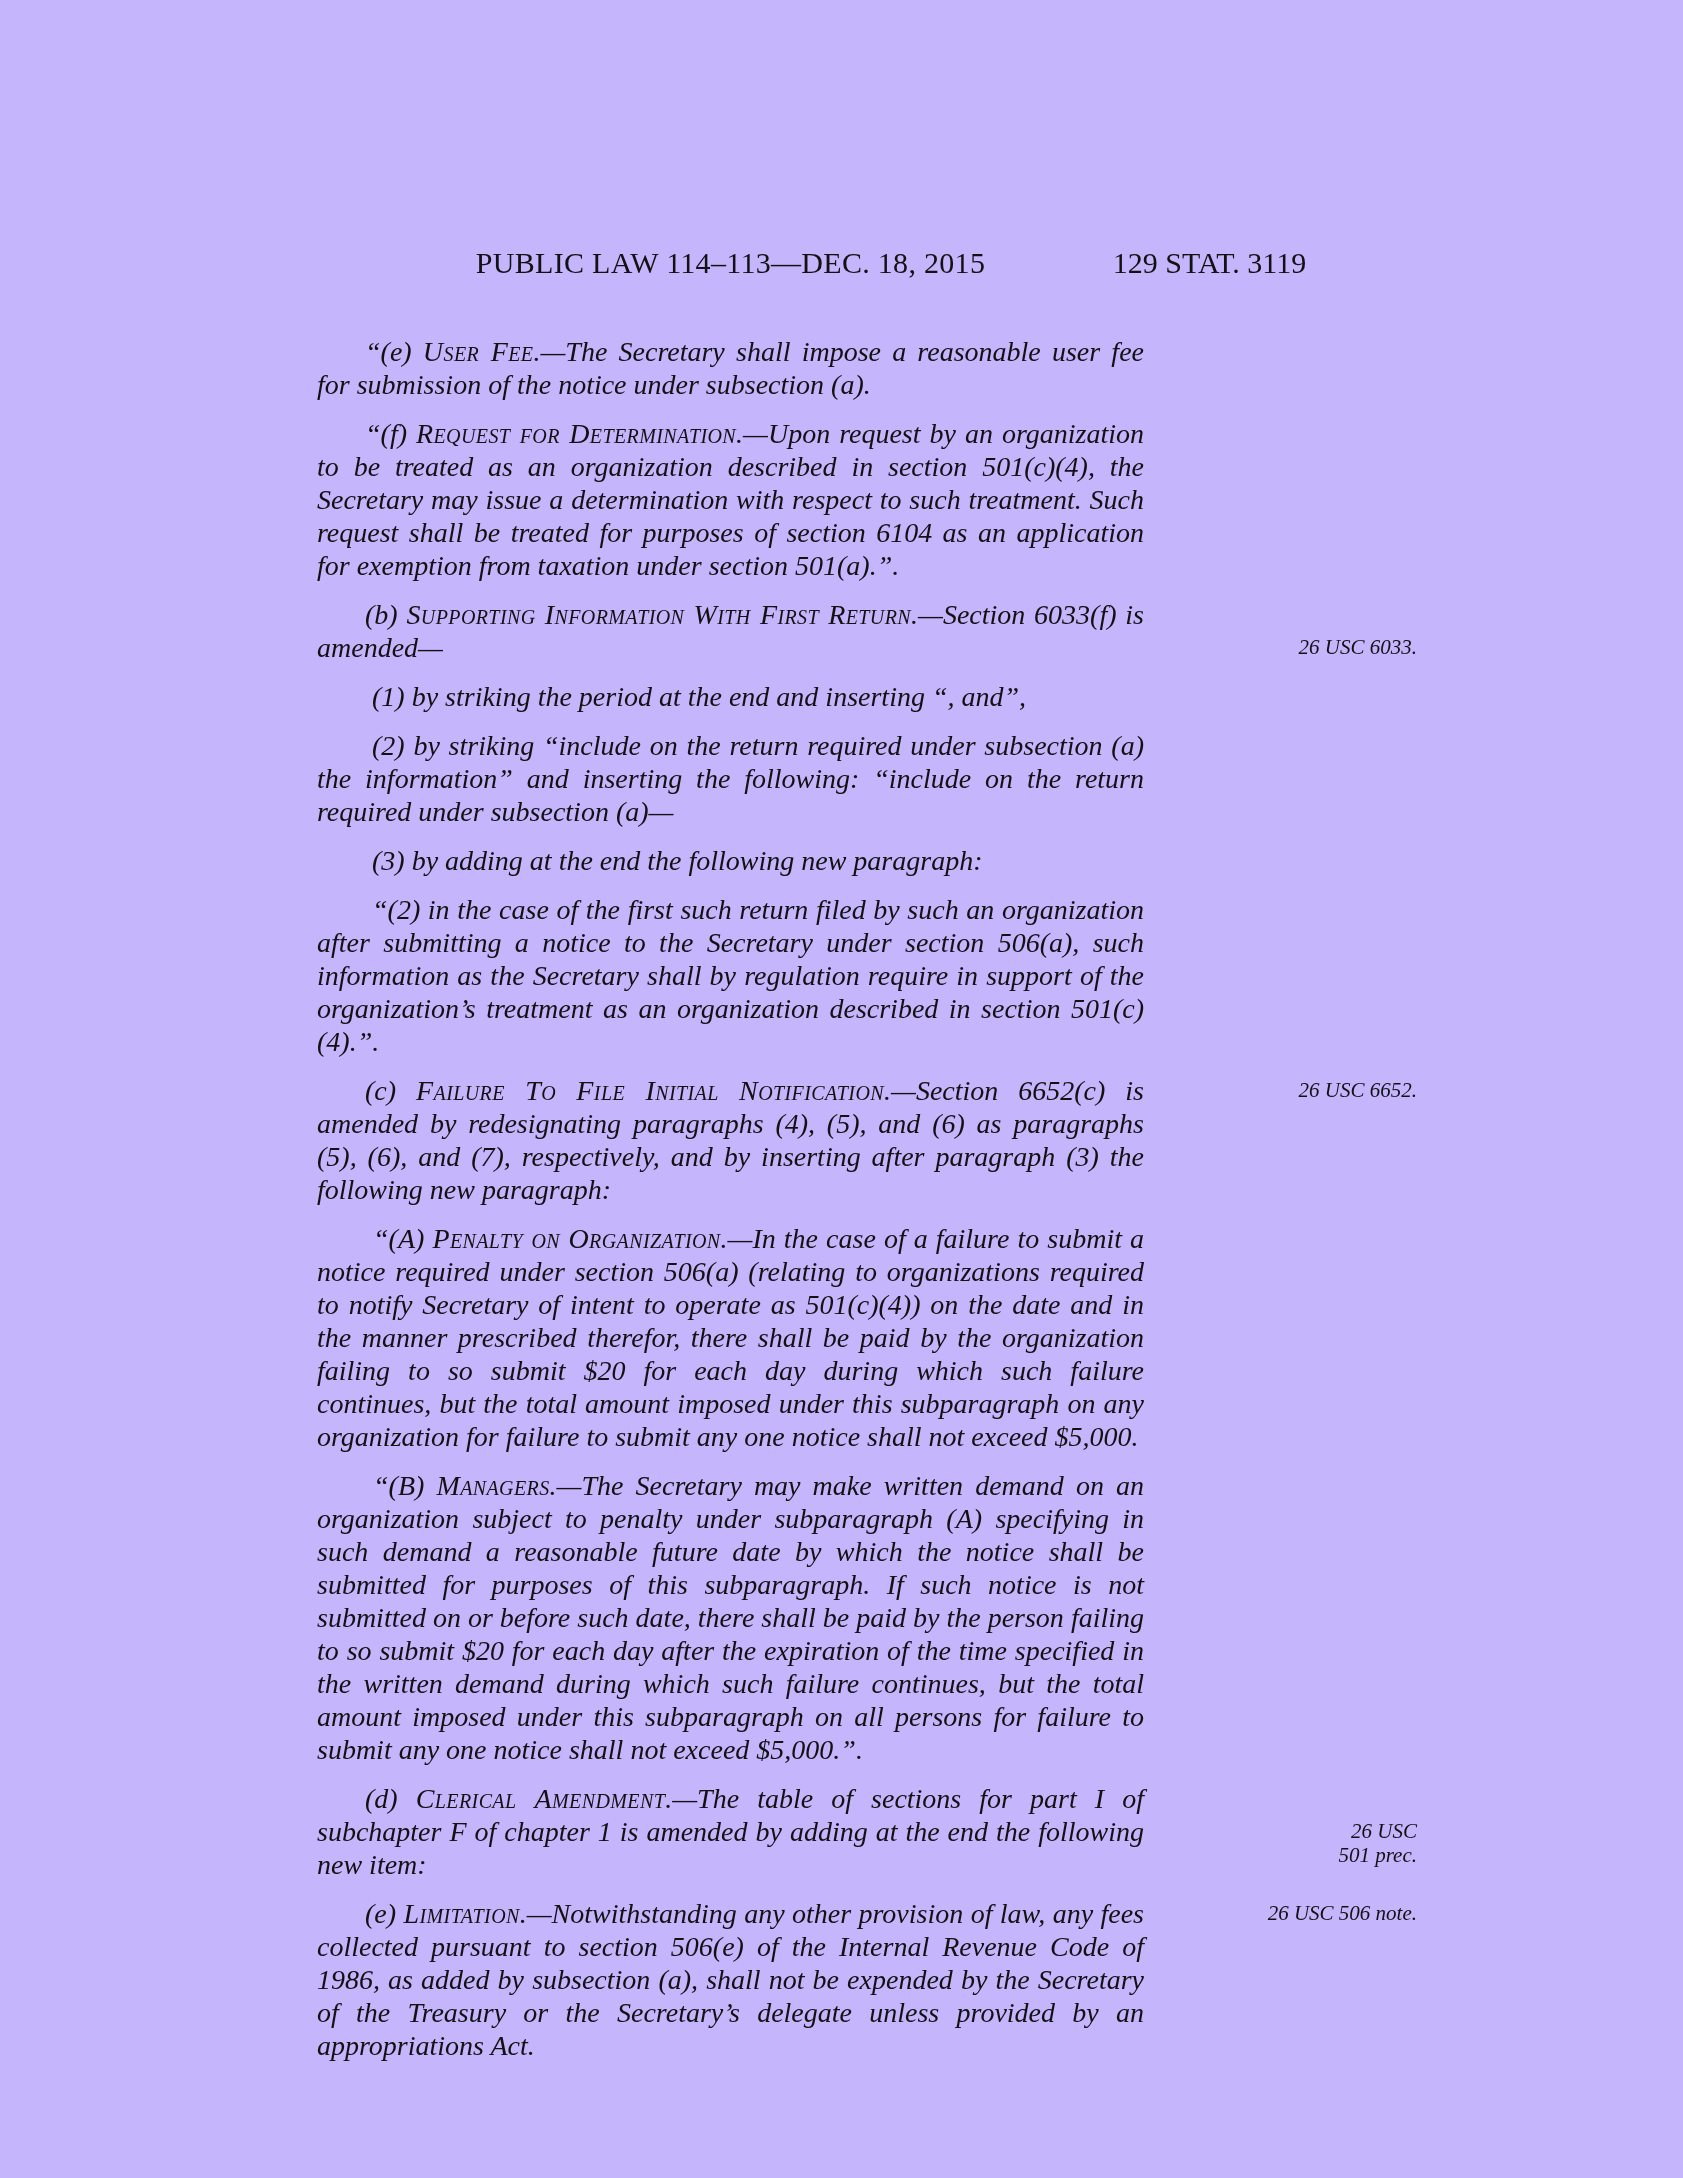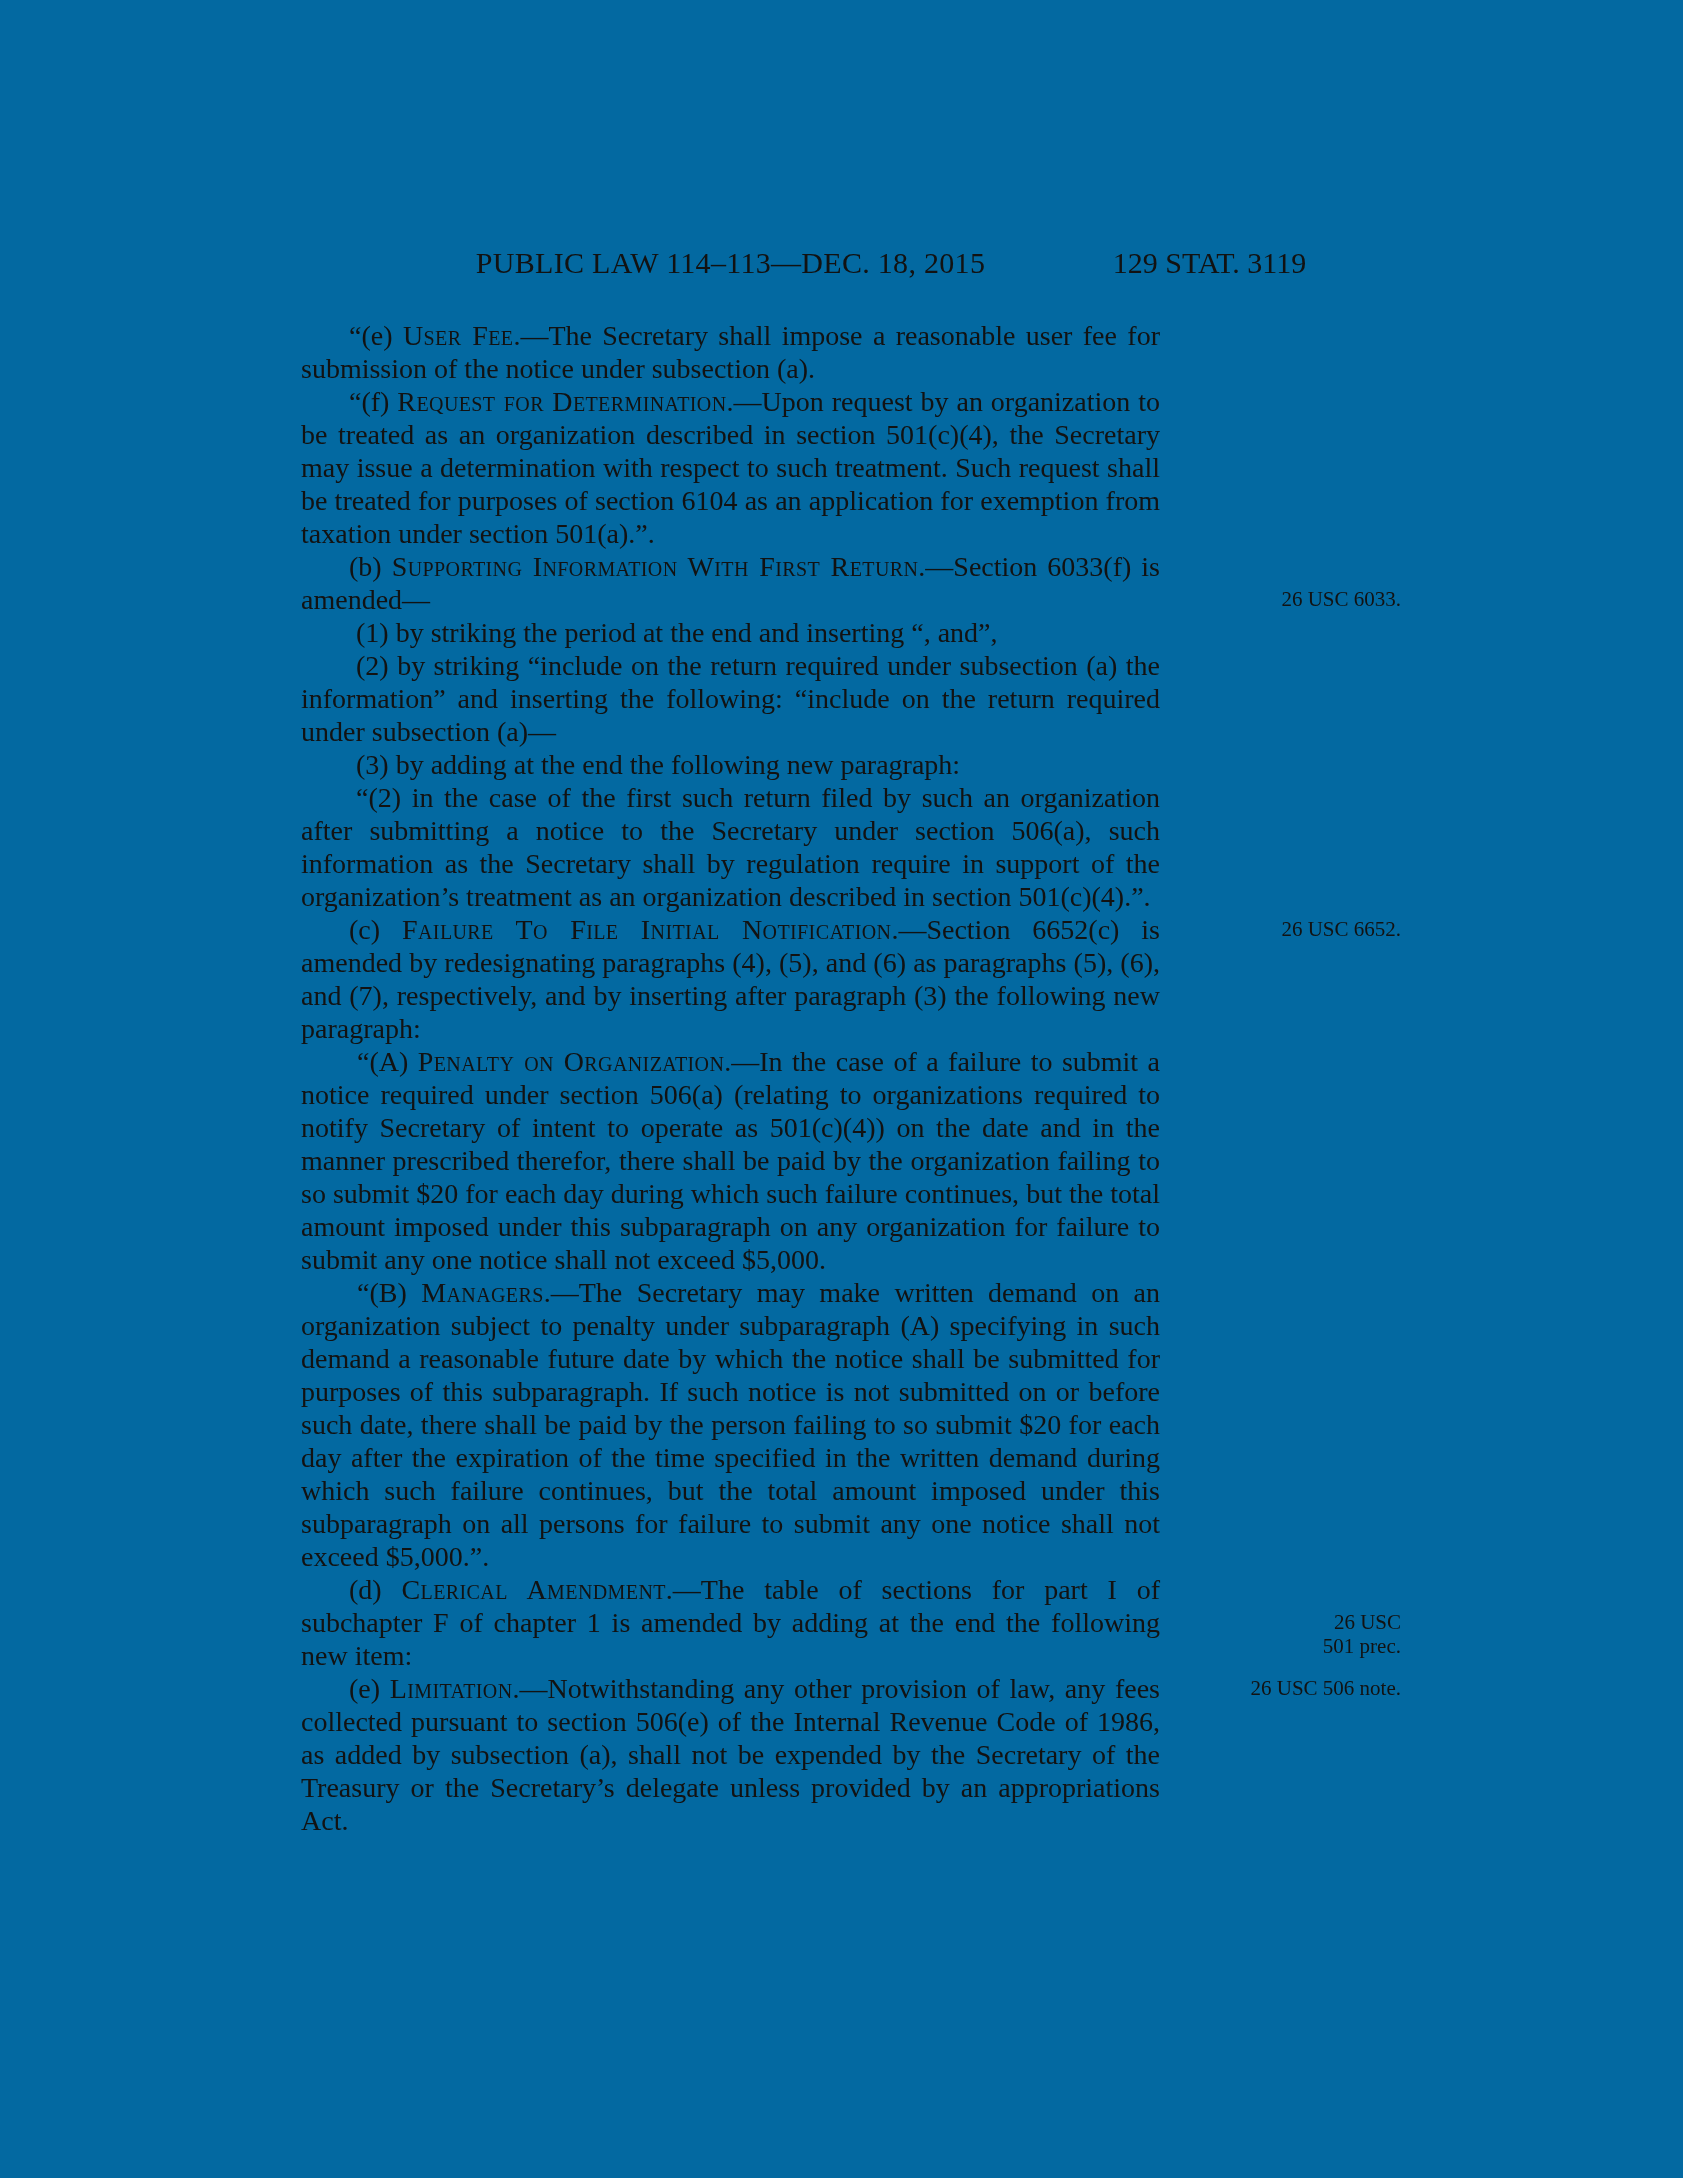--- a/index.html
+++ b/index.html
@@ -1,20 +1,20 @@
 <!DOCTYPE html>
 <html><head>
 <meta charset="utf-8">
 <style>
   html, body { margin: 0; padding: 0; background: #e8e8e8; }
   .page {
     position: relative;
     width: 1683px;
     height: 2178px;
-    background: #0369a1;
+    background: #c4b5fd;
     font-family: "Liberation Serif", "DejaVu Serif", serif;
     color: #121212;
     overflow: hidden;
   }
   .header-law {
     position: absolute;
     left: 301px;
     top: 246px;
     width: 859px;
     text-align: center;
@@ -34,22 +34,23 @@
   .body-column {
     position: absolute;
     left: 301px;
     top: 319px;
     width: 859px;
     font-size: 28px;
     line-height: 33px;
     text-align: justify;
   }
   .body-column p {
-    margin: 0;
+    margin: 16px;
     position: relative;
+    font-style: italic;
   }
   .p-l0 { text-indent: 48px; }
   .p-l1 { margin-left: 51px; text-indent: 55px; }
   .p-l2 { margin-left: 107px; text-indent: 56px; }
   .p-sec {
     font-size: 22px;
     line-height: 26px;
     margin: 18px 0 16px 0;
     padding-left: 121px;
     text-indent: -121px;

